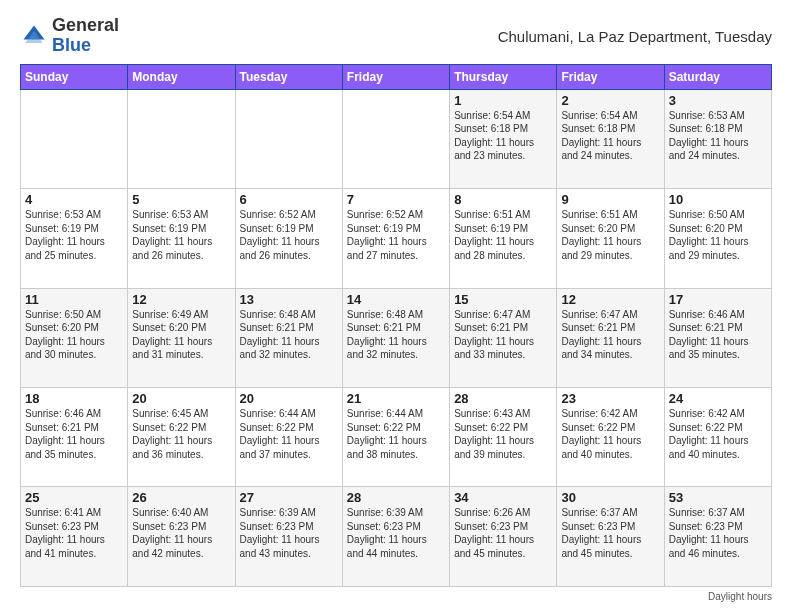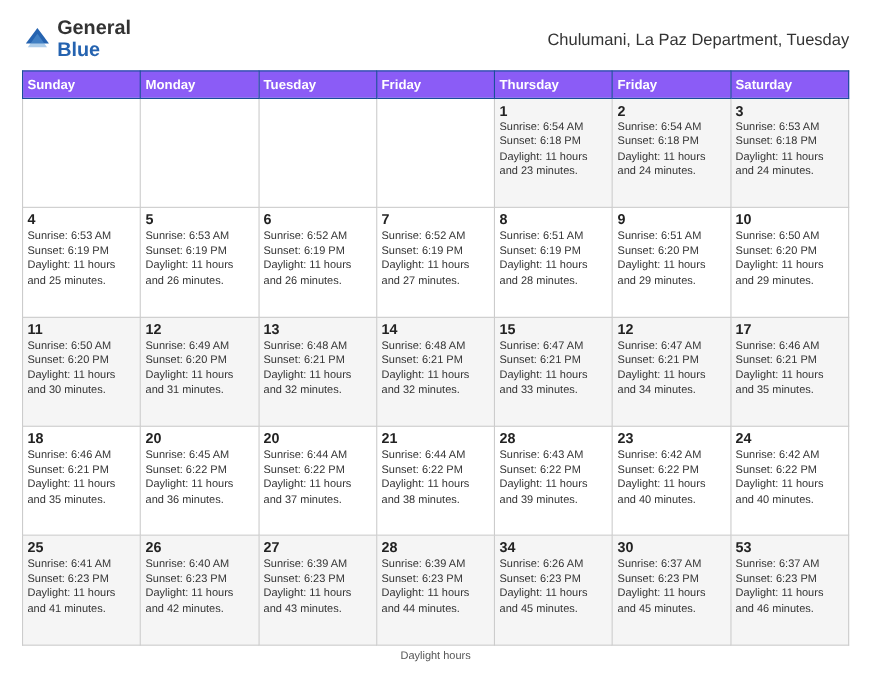--- a/index.html
+++ b/index.html
@@ -95,21 +95,21 @@
     }
     .cell-info {
       font-size: 10px;
       color: #333;
       line-height: 1.35;
     }
     .footer-note {
       font-size: 10px;
       color: #555;
       margin-top: 4px;
-      text-align: center;
+      text-align: right;
     }
   </style>
 </head>
 <body>
 
 <div class="page">
   <div class="header">
     <div class="logo">
       <svg class="logo-icon" viewBox="0 0 32 32">
         <polygon points="16,4 28,20 4,20" fill="#2563b0"></polygon>

